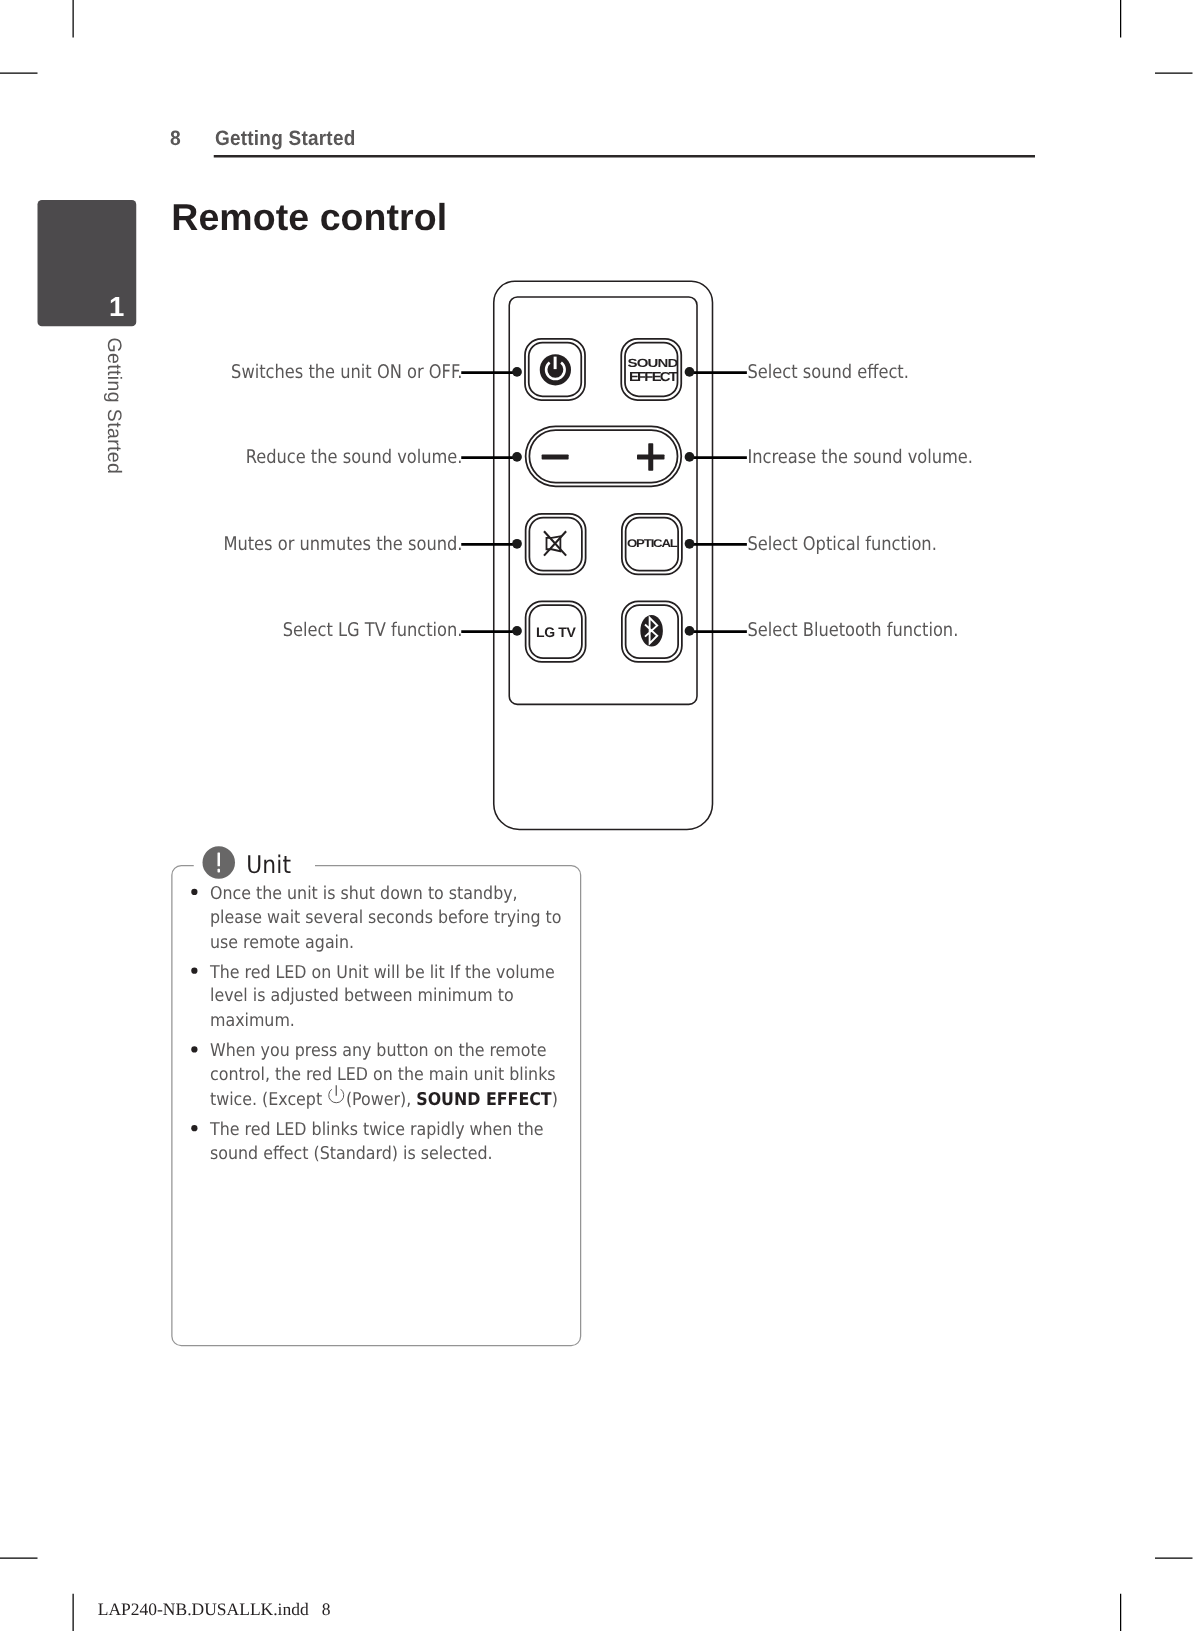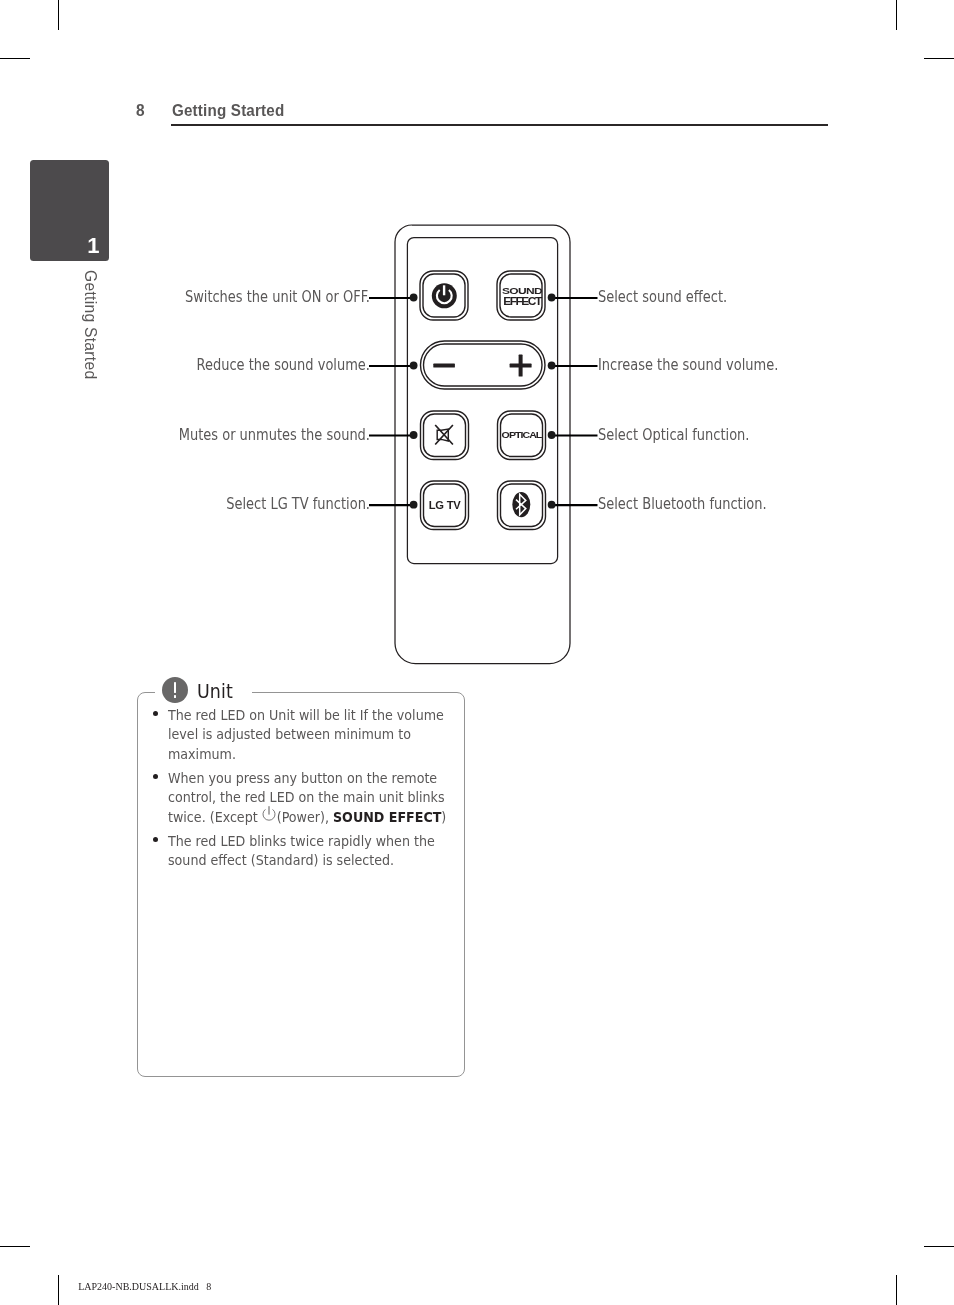--- a/index.html
+++ b/index.html
@@ -54,21 +54,21 @@
   .nitem{position:relative;font-size:14.1px;line-height:19.45px;color:#595757;
          margin-bottom:4.65px;}
   .nitem .bul{position:absolute;left:-15px;top:5.0px;width:5.2px;height:5.2px;
          border-radius:50%;background:#231f20;font-size:0;line-height:0;}
   .nitem b{font-weight:bold;color:#231f20;}
   .pwr-inline{display:inline-block;width:15.0px;height:0;position:relative;
         vertical-align:baseline;line-height:0;font-size:0;}
   .pwr-inline svg{display:block;position:absolute;left:-0.9px;top:-15.6px;}
 
   
-  .foot{position:absolute;font-family:"Liberation Serif",serif;font-size:10px;
+  .foot{position:absolute;font-family:"Liberation Serif",serif;font-size:14px;
         color:#231f20;line-height:1;white-space:pre;}
   #foot-l{left:78.2px;top:1282.0px;}
   #foot-r{left:759.1px;top:1354px;}
   .tofu{display:inline-block;width:6.4px;height:9.1px;position:relative;
         vertical-align:-1.6px;}
   .tofu svg{display:block;}
 </style>
 </head>
 <body>
 
@@ -85,20 +85,21 @@
 
   <div id="hdr-num">8</div>
   <div id="hdr-sec">Getting Started</div>
   <div id="hdr-rule"></div>
 
   <div id="tab">
     <div id="tab-num">1</div>
   </div>
   <div id="tab-label">Getting Started</div>
 
+  <h1 id="title">Remote control</h1>
 
   <div class="callout l" style="top:290px;">Switches the unit ON or OFF.</div>
   <div class="callout l" style="top:358px;">Reduce the sound volume.</div>
   <div class="callout l" style="top:428px;">Mutes or unmutes the sound.</div>
   <div class="callout l" style="top:497px;">Select LG TV function.</div>
   <div class="callout r" style="top:290px;">Select sound effect.</div>
   <div class="callout r" style="top:358px;">Increase the sound volume.</div>
   <div class="callout r" style="top:428px;">Select Optical function.</div>
   <div class="callout r" style="top:497px;">Select Bluetooth function.</div>
 
@@ -194,20 +195,21 @@
     </g>
   </svg>
 
   <div id="note"></div>
   <div id="note-mask"></div>
   <div id="note-badge">
     <span class="bang">!</span>
   </div>
   <div id="note-title">Unit</div>
   <div id="note-list">
+      <div class="nitem"><span class="bul">•</span>Once the unit is shut down to standby, please wait several seconds before trying to use remote again.</div>
       <div class="nitem"><span class="bul">•</span>The red LED on Unit will be lit If the volume level is adjusted between minimum to maximum.</div>
       <div class="nitem"><span class="bul">•</span>When you press any button on the remote control, the red LED on the main unit blinks twice. (Except <span class="pwr-inline"><svg width="16" height="17" viewBox="0 0 160 170">
             <path d="M44 34 A 60 60 0 1 0 116 34" fill="none" stroke="#595757" stroke-width="8"></path>
             <line x1="80" y1="2" x2="80" y2="86" stroke="#595757" stroke-width="10"></line>
           </svg></span>(Power), <b>SOUND EFFECT</b>)</div>
       <div class="nitem"><span class="bul">•</span>The red LED blinks twice rapidly when the sound effect (Standard) is selected.</div>
     </div>
 
   <div class="foot" id="foot-l">LAP240-NB.DUSALLK.indd   8</div>
   <div class="foot" id="foot-r">2014-03-04   <span class="tofu"><svg width="6.4" height="9.1" viewBox="0 0 64 91">

